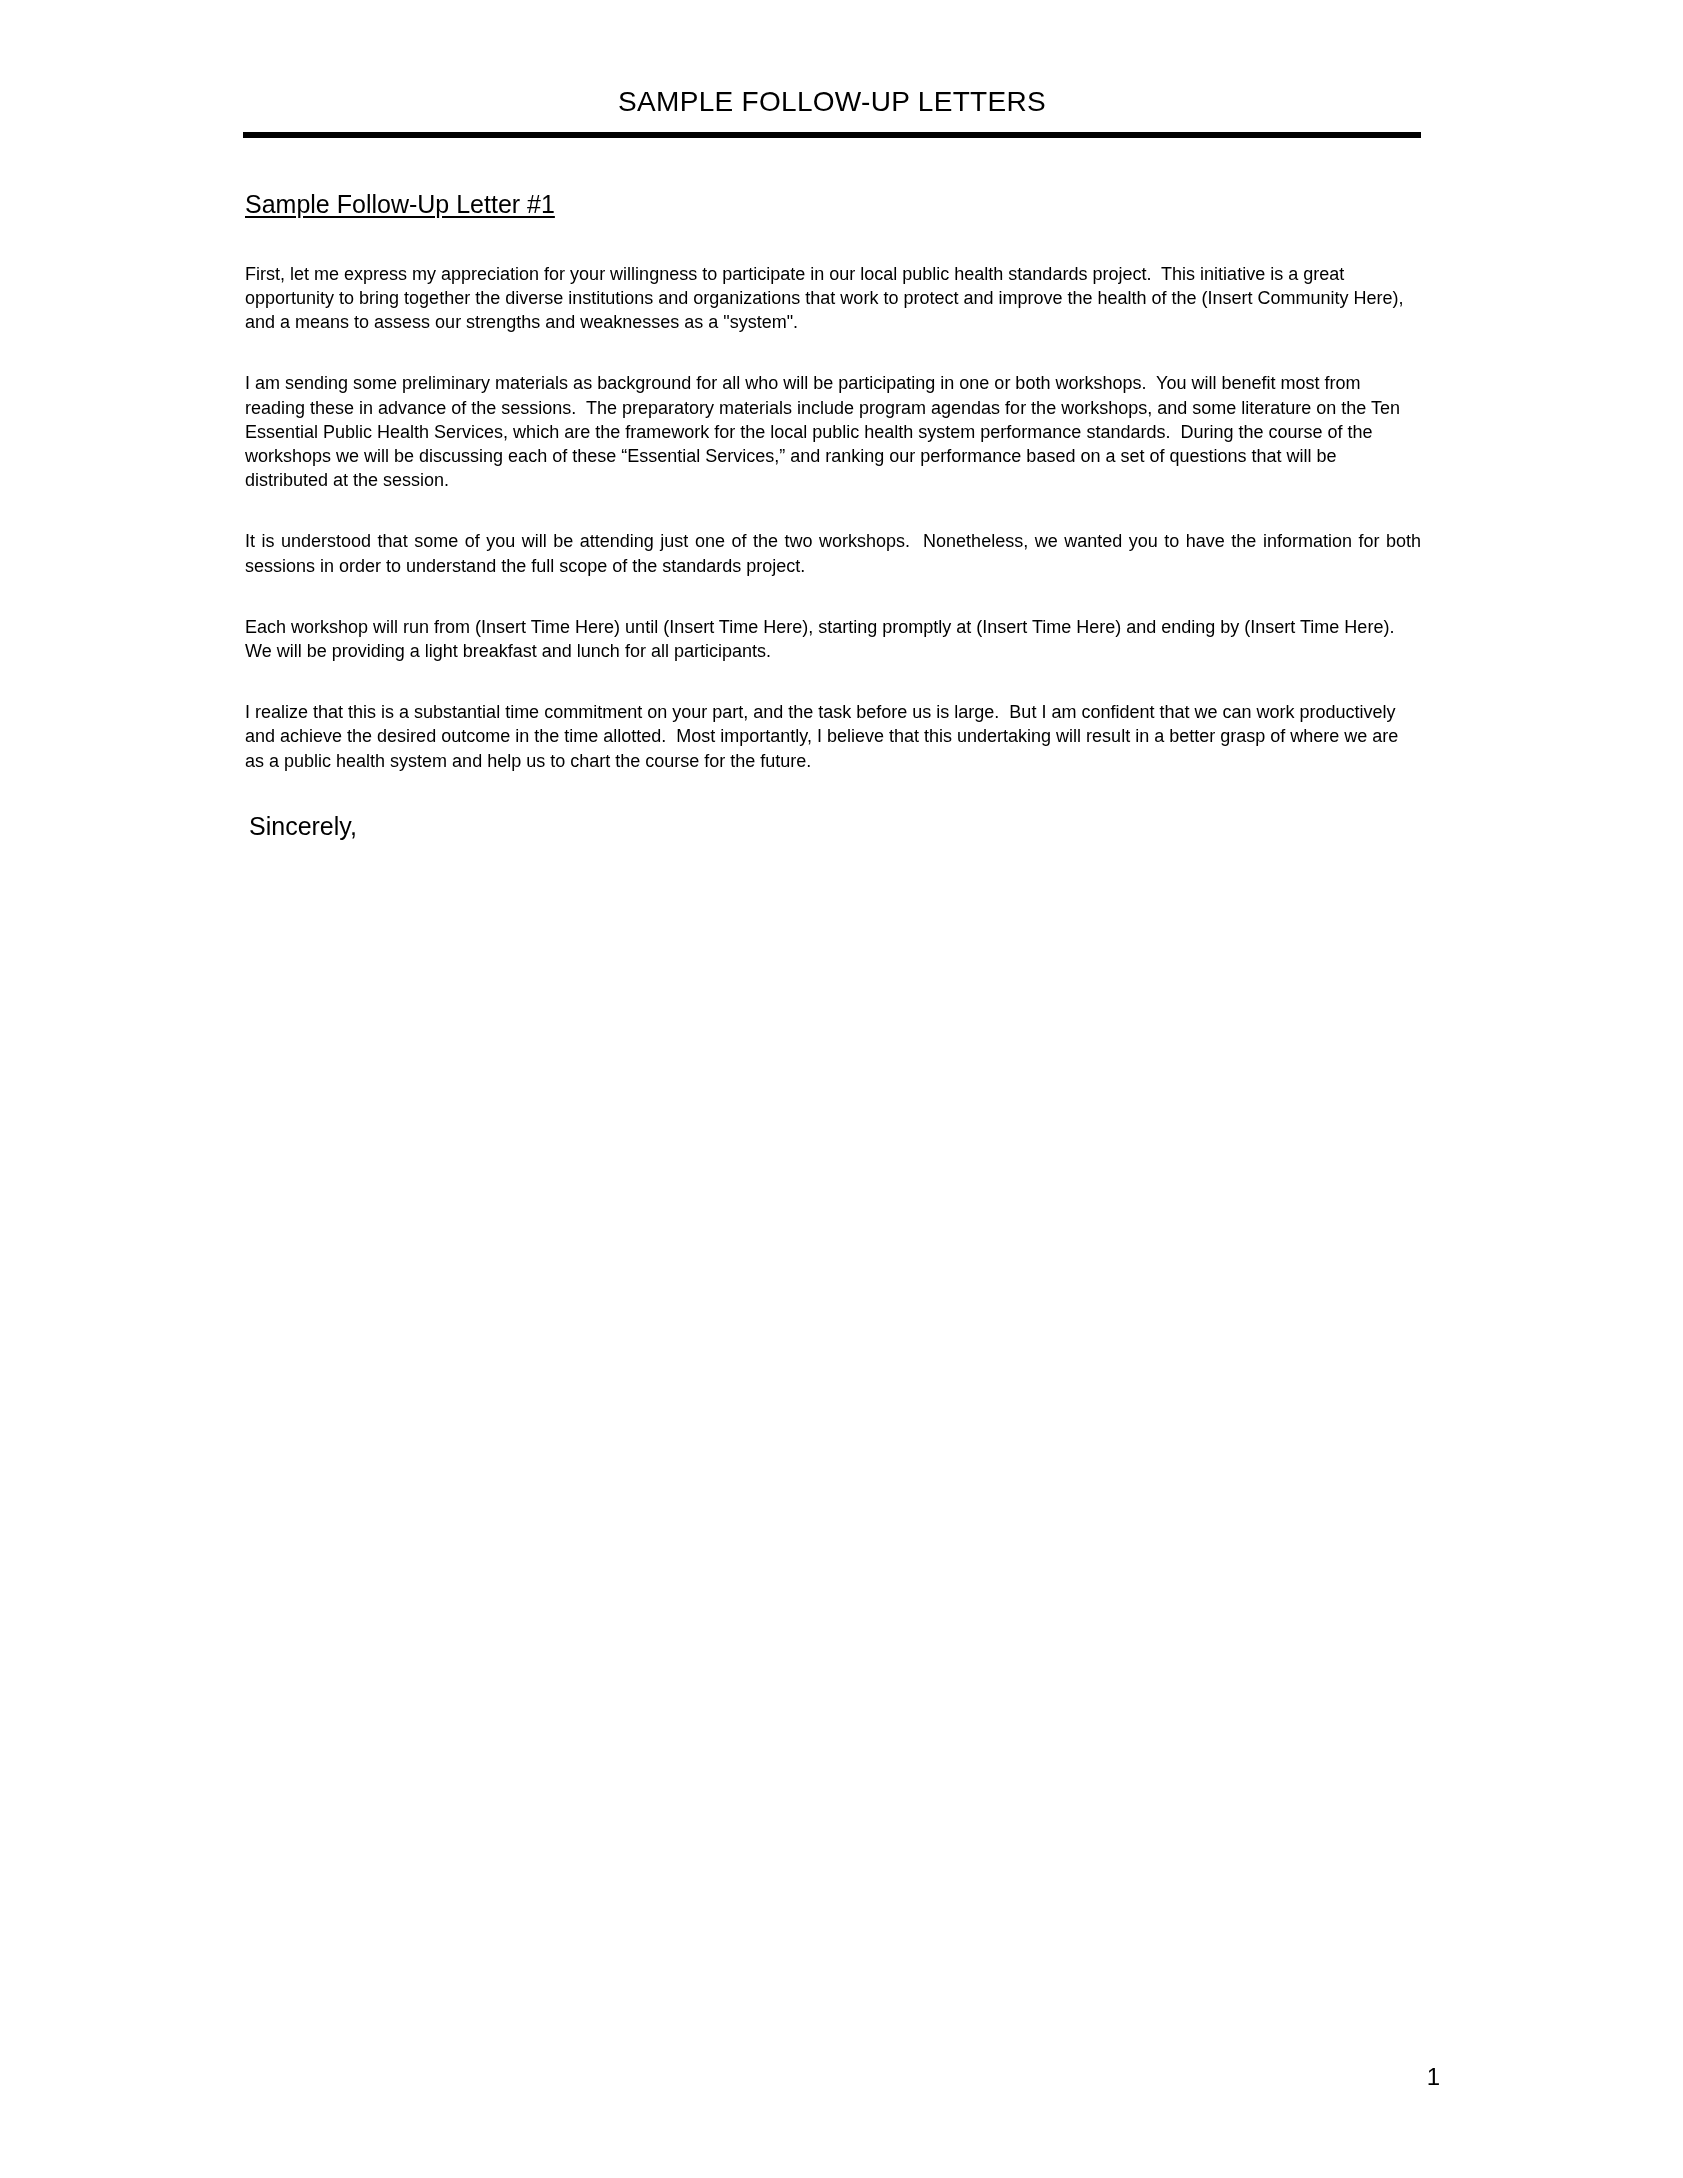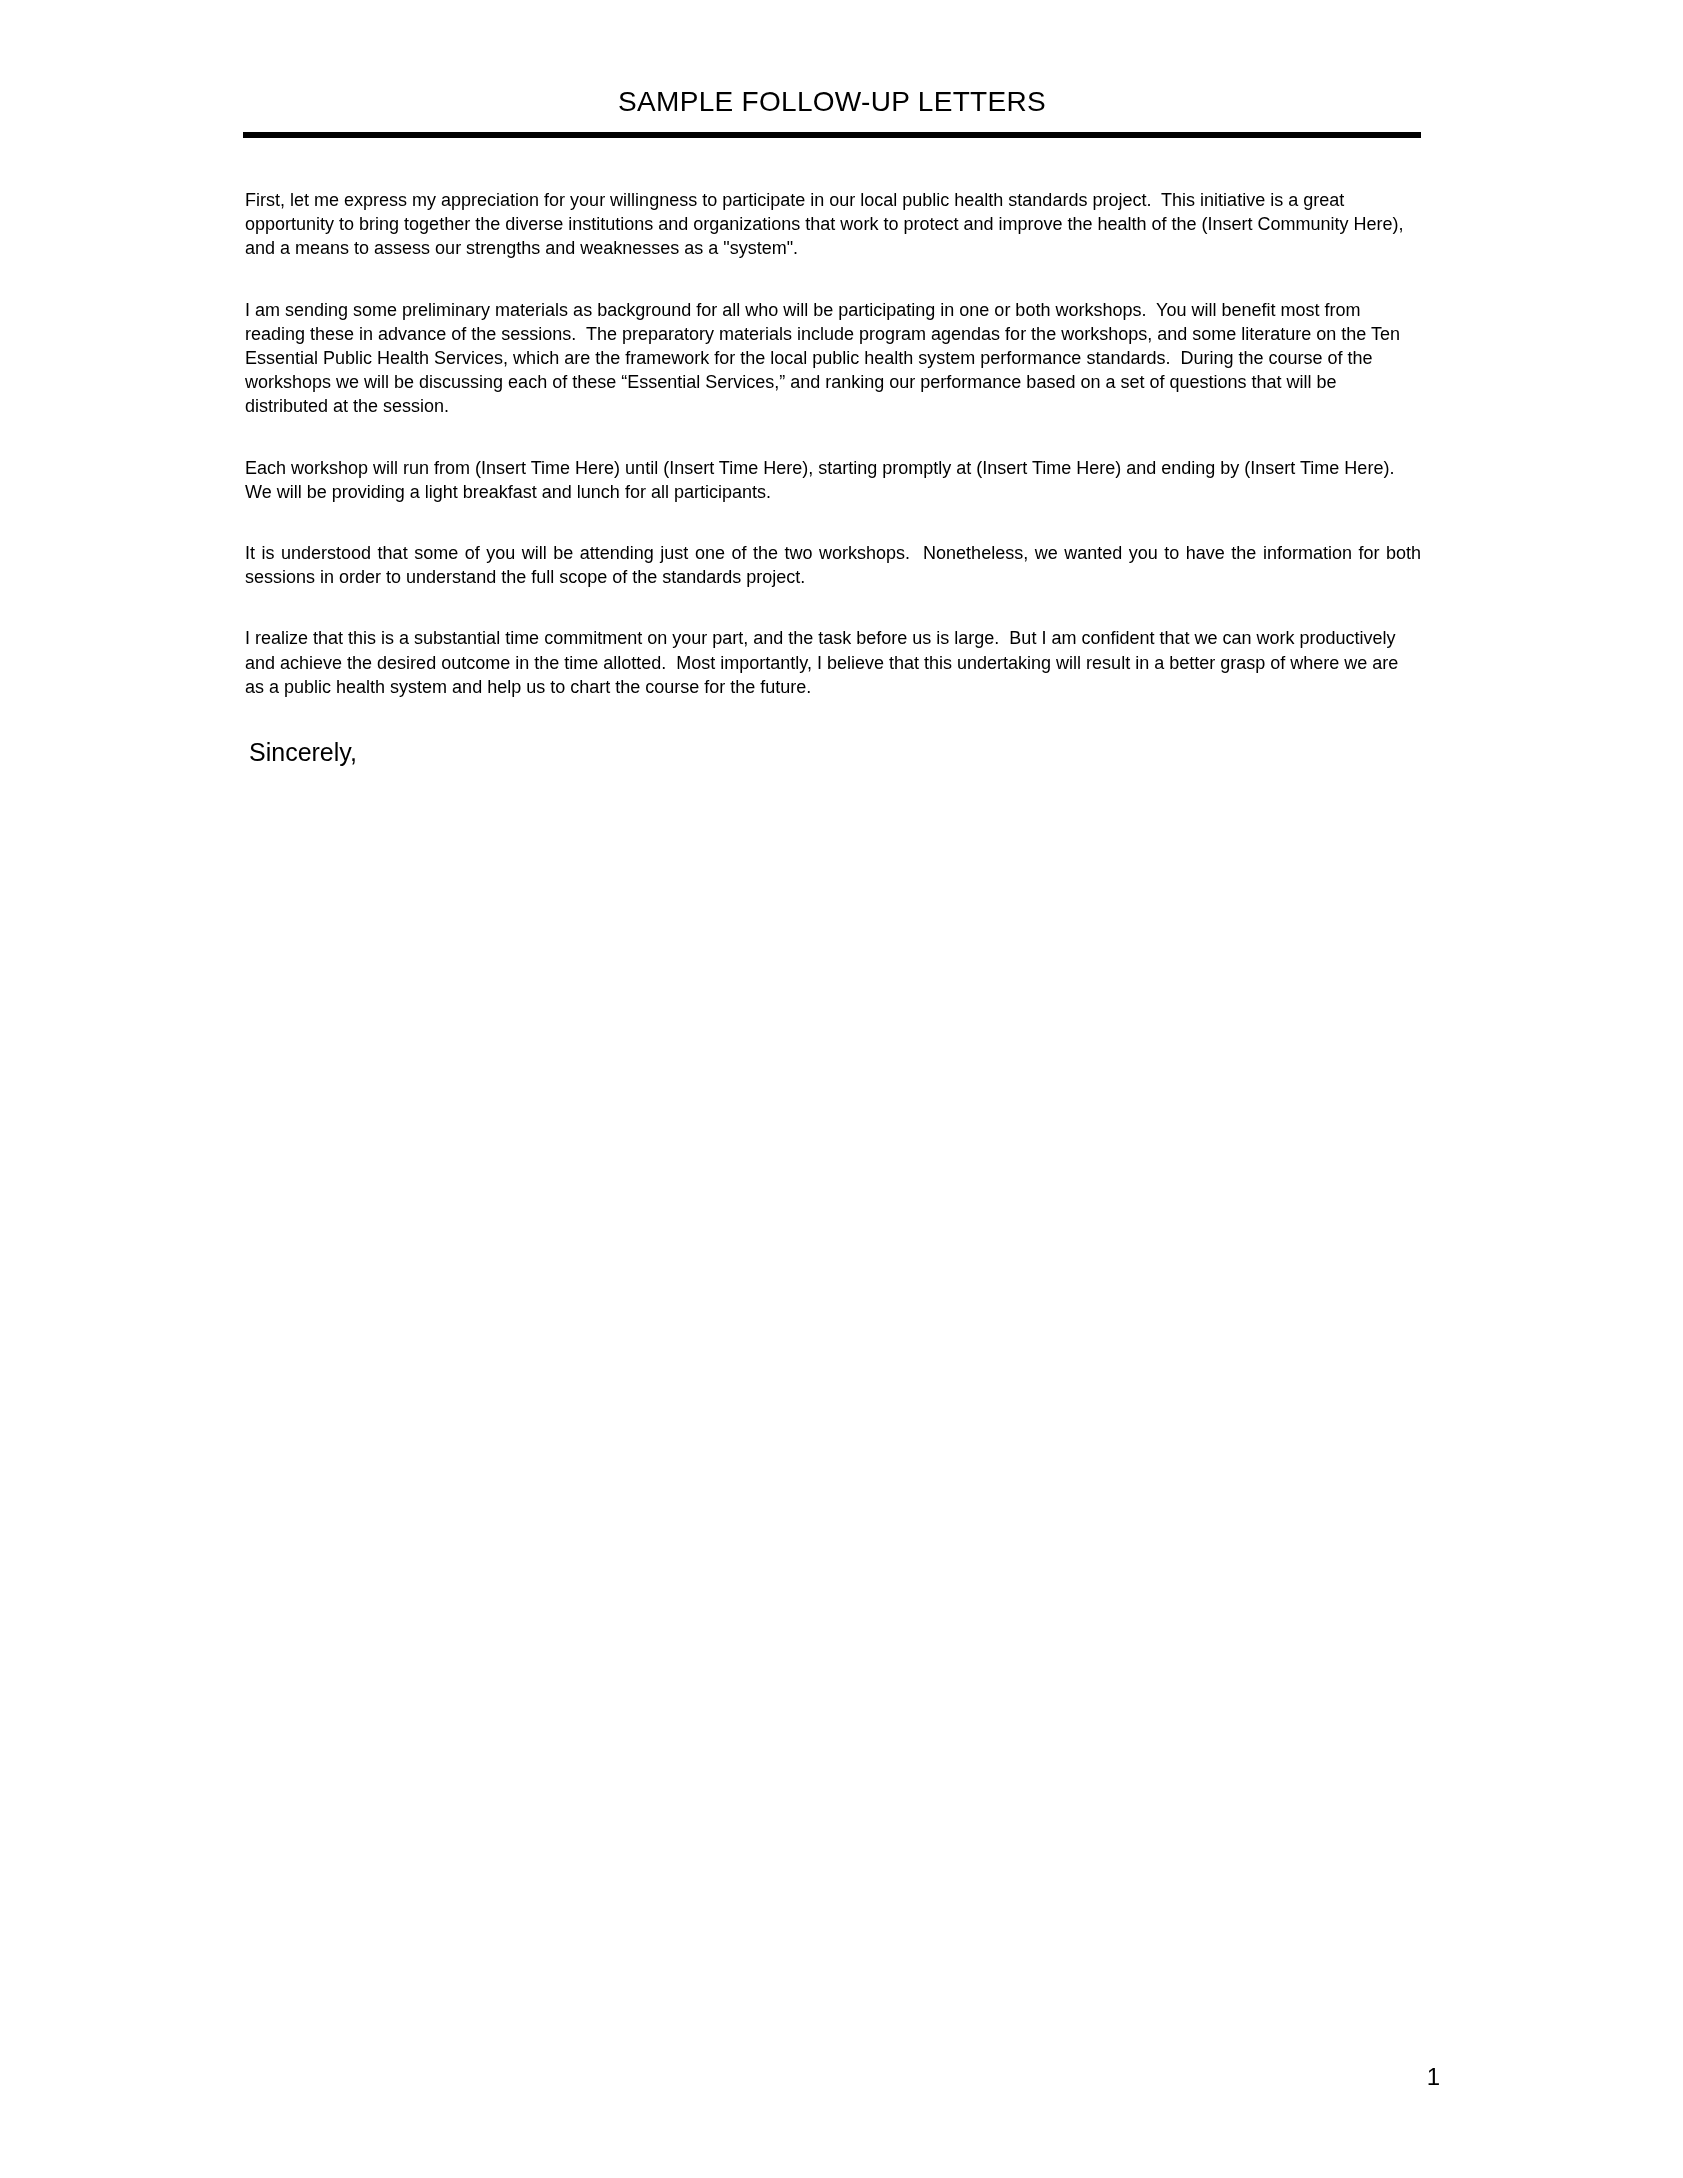--- a/index.html
+++ b/index.html
@@ -90,29 +90,30 @@
 
 <div class="page">
 
   <div class="header-block">
     <div class="header-title">SAMPLE FOLLOW-UP LETTERS</div>
     <div class="header-rule"></div>
   </div>
 
   <div class="content">
 
+    <div class="subtitle"><span class="u">Sample Follow-Up Letter #1</span></div>
 
 
     <p class="para">First, let me express my appreciation for your willingness to participate in our local public health standards project.  This initiative is a great opportunity to bring together the diverse institutions and organizations that work to protect and improve the health of the (Insert Community Here), and a means to assess our strengths and weaknesses as a "system".</p>
 
     <p class="para">I am sending some preliminary materials as background for all who will be participating in one or both workshops.  You will benefit most from reading these in advance of the sessions.  The preparatory materials include program agendas for the workshops, and some literature on the Ten Essential Public Health Services, which are the framework for the local public health system performance standards.  During the course of the workshops we will be discussing each of these “Essential Services,” and ranking our performance based on a set of questions that will be distributed at the session.</p>
 
+    <p class="para justify">It is understood that some of you will be attending just one of the two workshops.  Nonetheless, we wanted you to have the information for both sessions in order to understand the full scope of the standards project.</p>
+
     <p class="para">Each workshop will run from (Insert Time Here) until (Insert Time Here), starting promptly at (Insert Time Here) and ending by (Insert Time Here).  We will be providing a light breakfast and lunch for all participants.</p>
-
-    <p class="para justify">It is understood that some of you will be attending just one of the two workshops.  Nonetheless, we wanted you to have the information for both sessions in order to understand the full scope of the standards project.</p>
 
     <p class="para">I realize that this is a substantial time commitment on your part, and the task before us is large.  But I am confident that we can work productively and achieve the desired outcome in the time allotted.  Most importantly, I believe that this undertaking will result in a better grasp of where we are as a public health system and help us to chart the course for the future.</p>
 
     <p class="closing">Sincerely,</p>
 
   </div>
 
   <div class="footer">1</div>
 
 </div>

